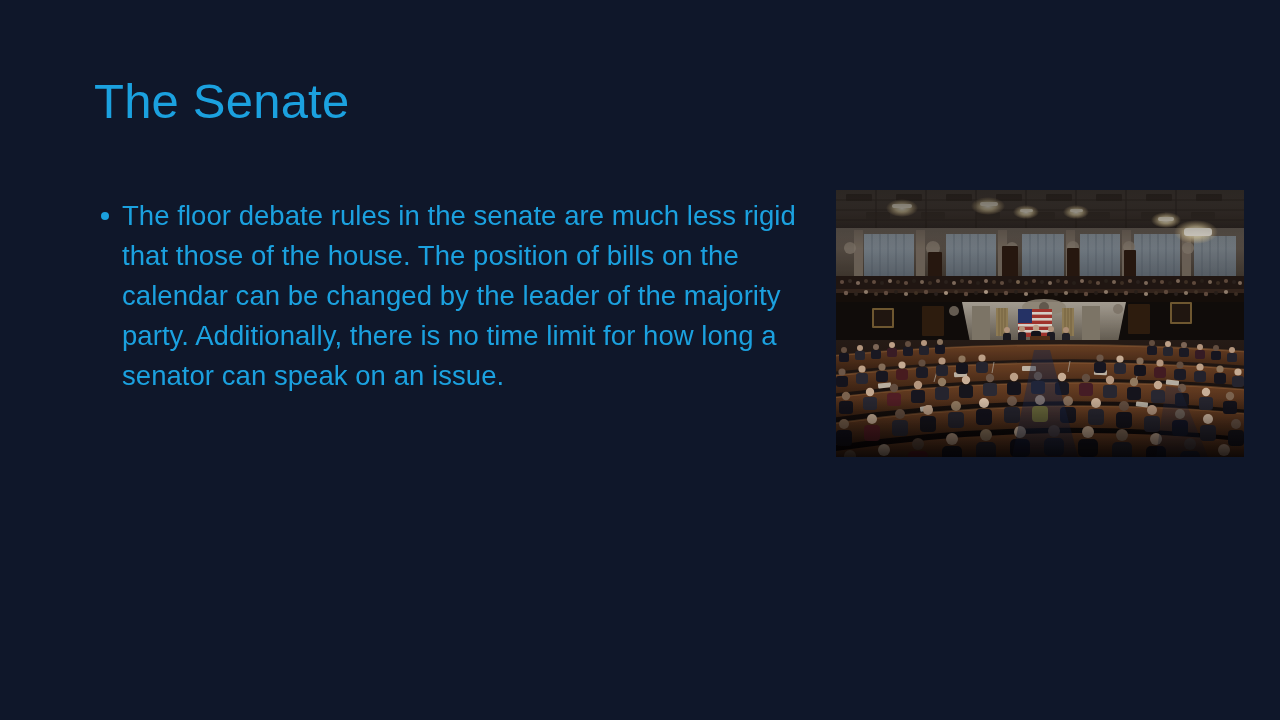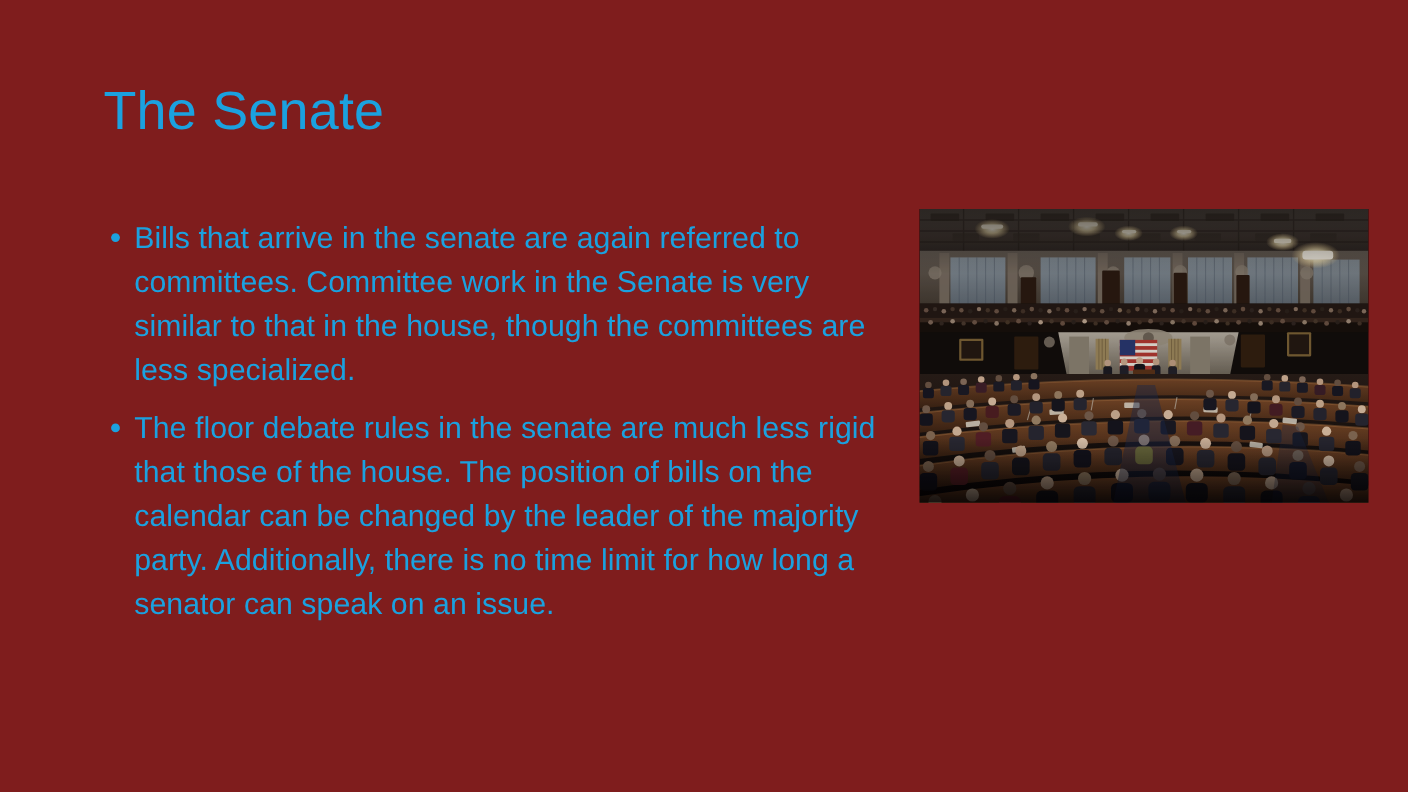--- a/index.html
+++ b/index.html
@@ -11,21 +11,21 @@
     width: 1280px;
     height: 720px;
     overflow: hidden;
     font-family: "Liberation Sans", sans-serif;
     position: relative;
   }
 
   .slide {
     position: absolute;
     inset: 0;
-    background: #7f1d1d;
+    background: #0f172a;
   }
 
   
   .slide-title {
     position: absolute;
     left: 94px;
     top: 72px;
     width: 760px;
     font-size: 49px;
     line-height: 58px;
@@ -76,24 +76,20 @@
 </style>
 </head>
 <body>
 
 <div class="slide">
 
   <div class="slide-title">The Senate</div>
 
   <div class="body-block">
 
-    <p class="bullet-item">
-      <span class="bullet-dot"></span>
-      <span>Bills that arrive in the senate are again referred to committees.  Committee work in the Senate is very similar to that in the house, though the committees are less specialized.</span>
-    </p>
 
     <p class="bullet-item">
       <span class="bullet-dot"></span>
       <span>The floor debate rules in the senate are much less rigid that those of the house.  The position of bills on the calendar can be changed by the leader of the majority party.  Additionally, there is no time limit for how long a senator can speak on an issue.</span>
     </p>
 
   </div>
 
   <div class="chamber-photo">
     <svg viewBox="0 0 408 267" preserveAspectRatio="none">

